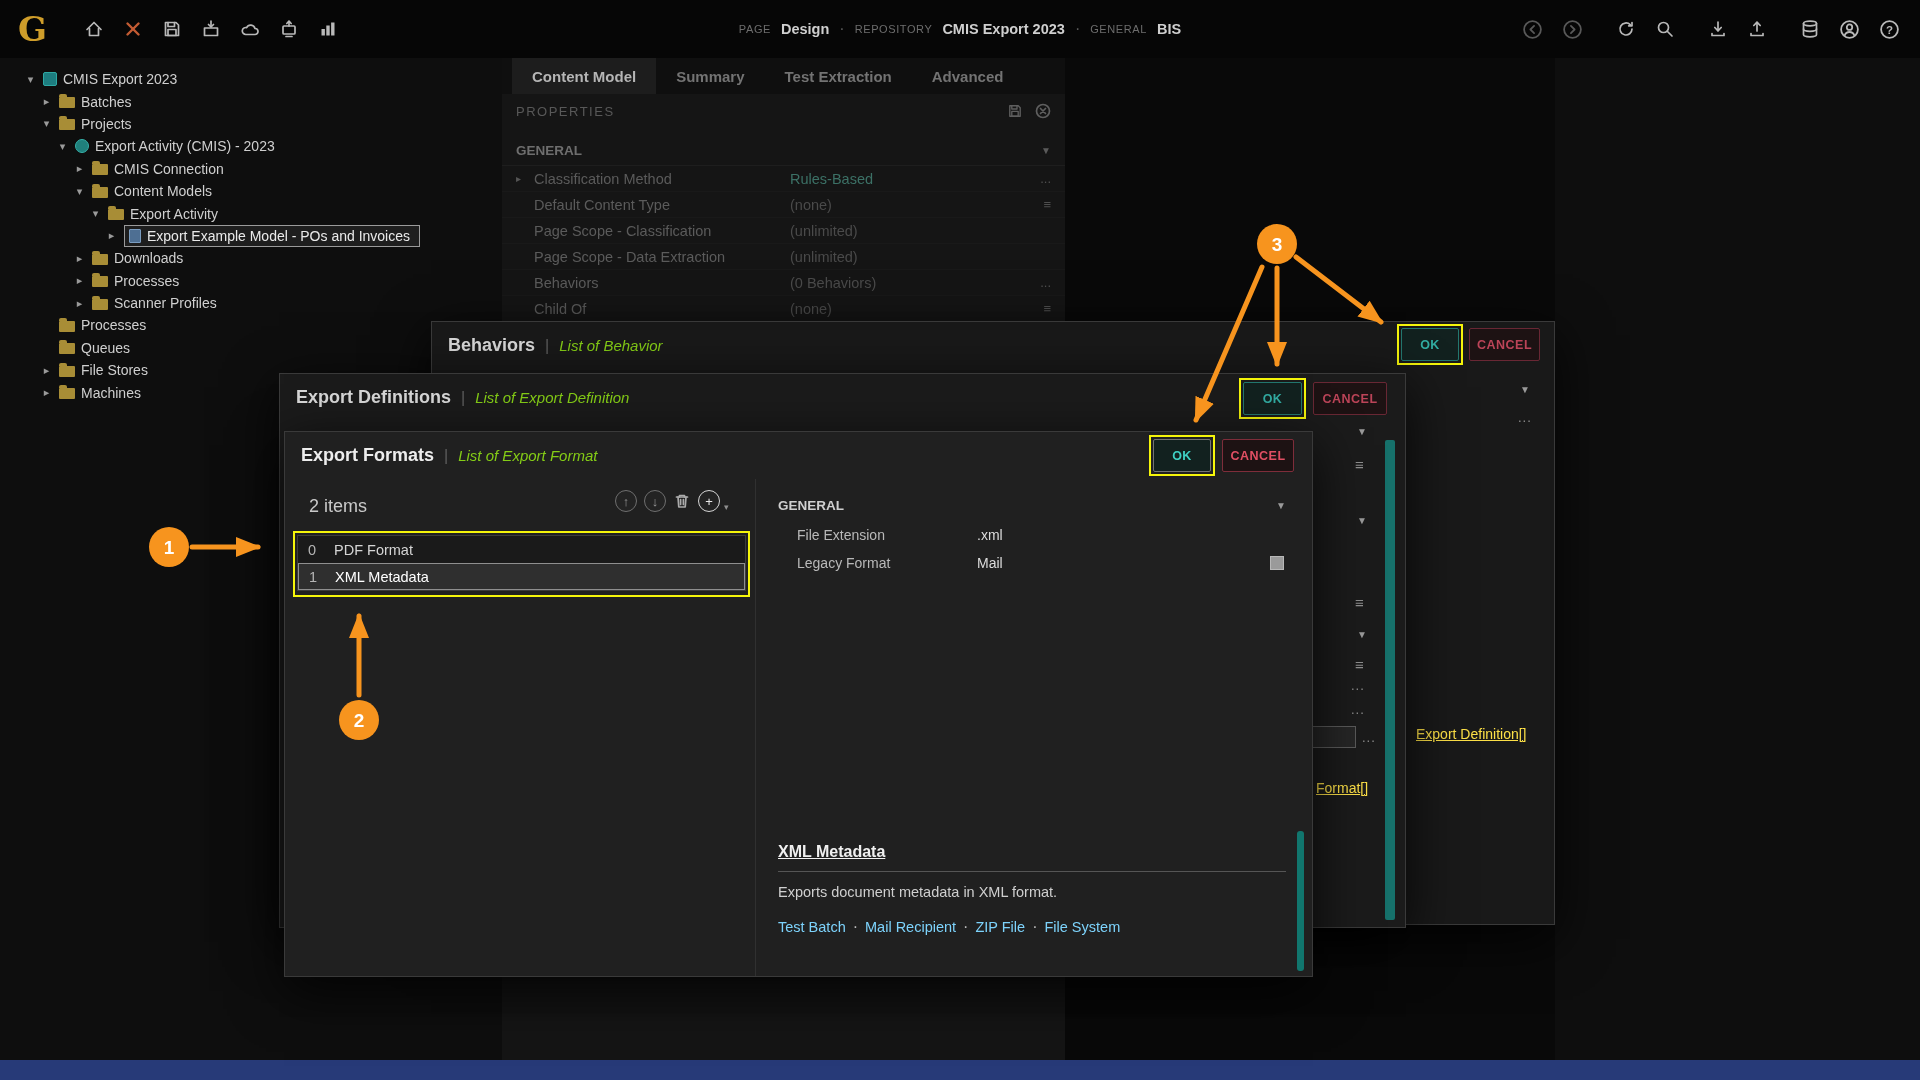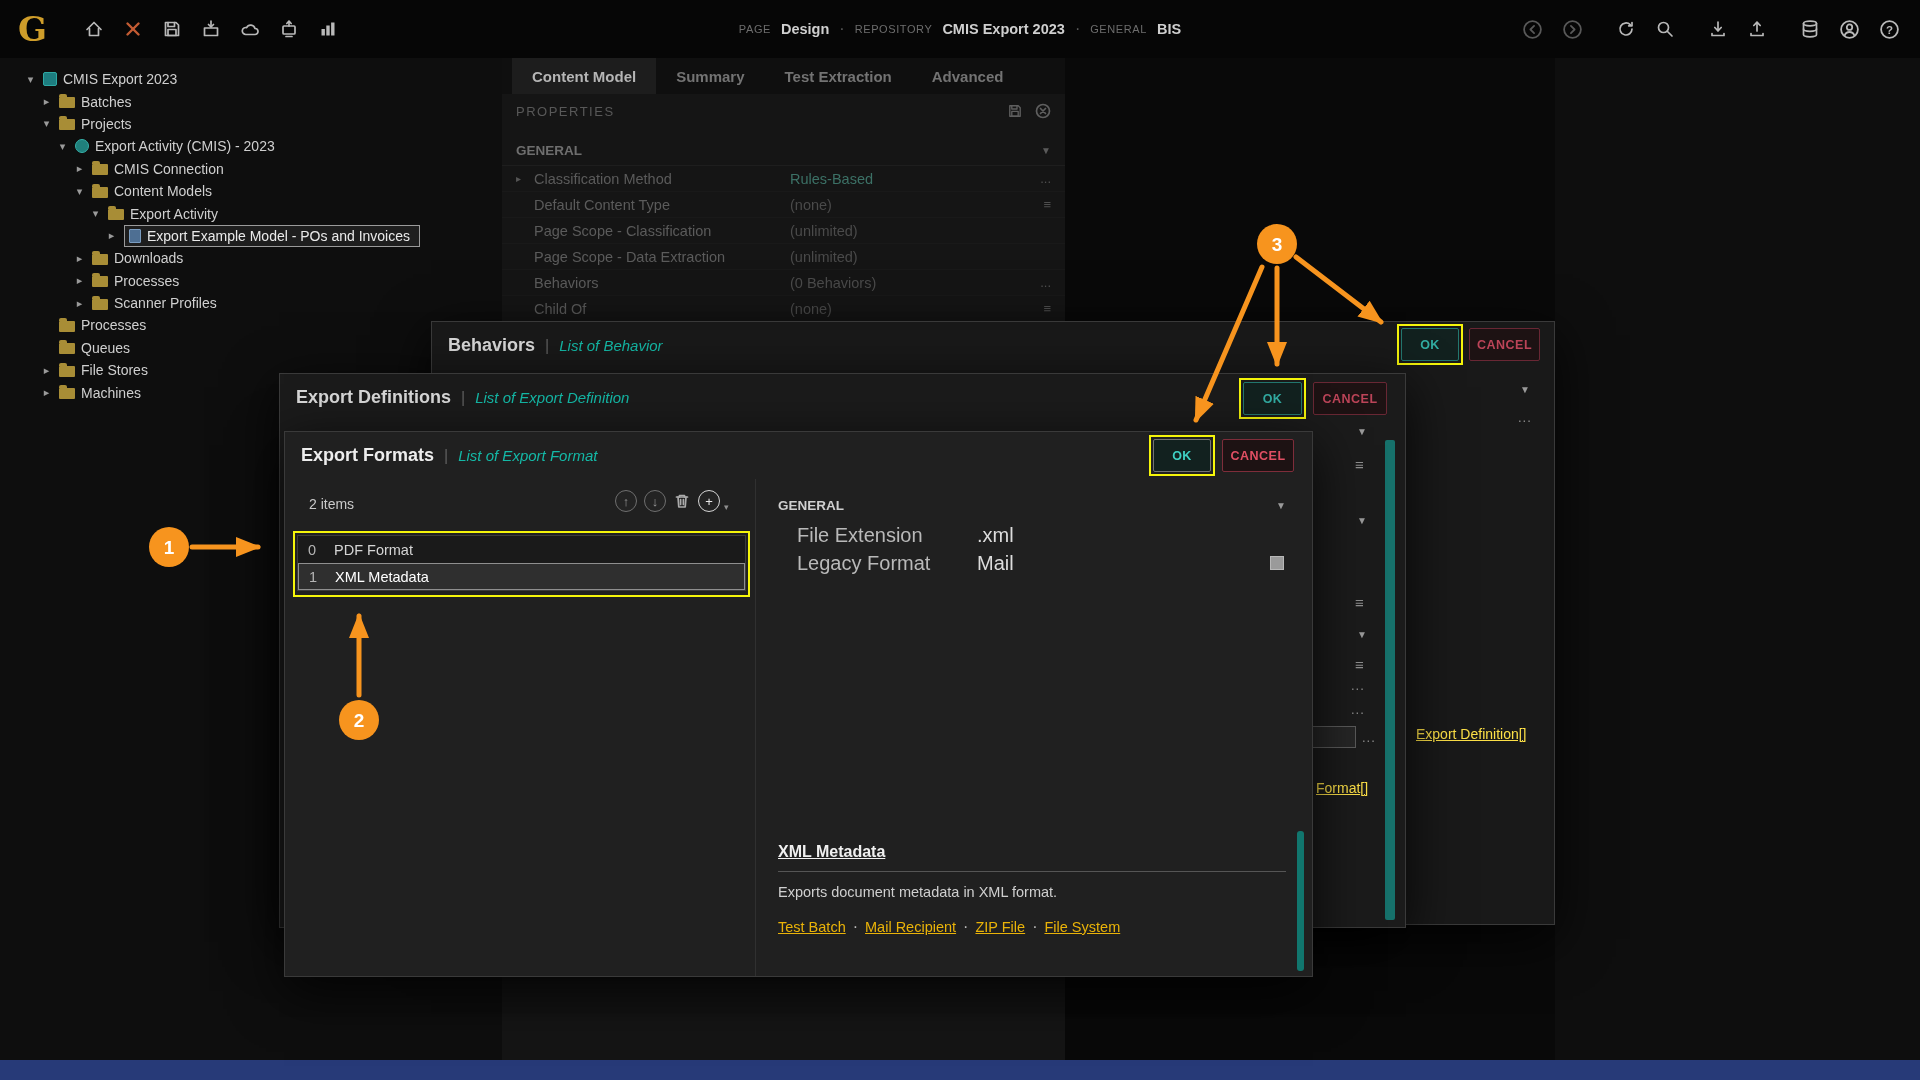--- a/index.html
+++ b/index.html
@@ -56,51 +56,51 @@
 
   
   .dialog{position:absolute;border:1px solid #3a3a3a;box-shadow:0 14px 50px rgba(0,0,0,.78)}
   #dlg-behaviors{background:#191919}
   #dlg-definitions{background:#1b1b1b}
   #dlg-formats{background:#202020}
   .dlg-head{display:flex;align-items:center;height:47px;padding:0 16px;gap:10px}
   .dlg-title{font-size:18px;font-weight:bold;color:#ededed;white-space:nowrap}
   .dim .dlg-title{color:#d8d8d8}
   .dlg-sep{color:#5f5f5f;font-size:16px}
-  .dlg-sub{font-size:15px;font-style:italic;color:#14b8a6;white-space:nowrap}
+  .dlg-sub{font-size:15px;font-style:italic;color:#84cc16;white-space:nowrap}
   .btn{position:absolute;height:33px;display:flex;align-items:center;justify-content:center;font-size:12.5px;font-weight:bold;letter-spacing:.5px;cursor:pointer;border-radius:2px}
   .btn.ok{color:#3fd0c4;border:1px solid #737373;background:#12211f}
   .btn.cancel{color:#e04f63;border:1px solid #7e2d3a;background:#1d1213}
   .dim .btn.ok{color:#32ada3;border-color:#23776f}
   .dim .btn.cancel{color:#bc4458;border-color:#692734}
   .hl{position:absolute;border:2px solid #f5f50a;pointer-events:none;z-index:40}
 
   
-  .fmt-count{position:absolute;left:24px;top:64px;font-size:14px;color:#c9c9c9}
+  .fmt-count{position:absolute;left:24px;top:64px;font-size:18px;color:#c9c9c9}
   .fmt-toolbar{position:absolute;left:330px;top:58px;display:flex;align-items:center;gap:7px}
   .tool{width:22px;height:22px;border:1.5px solid #6f6f6f;border-radius:50%;color:#9c9c9c;font-size:13px;display:flex;align-items:center;justify-content:center;background:#232323;cursor:pointer}
   .tool.add{border-color:#d5d5d5;color:#e8e8e8}
   .tool.flat{border:none;background:none;border-radius:0;width:auto}
   .tool-caret{color:#8f8f8f;font-size:9px;align-self:flex-end;margin-left:-3px;cursor:pointer}
   .fmt-list{position:absolute;left:12px;top:103px;width:449px;border:1px solid #3c3c3c;background:#1a1a1a}
   .fmt-row{display:flex;align-items:center;height:27px;font-size:14.5px;color:#d5d5d5;cursor:pointer}
   .fmt-row .idx{width:36px;color:#b5b5b5;padding-left:10px;flex:none}
   .fmt-row.sel{background:#2f2f2f;border:1px solid #8f8f8f;color:#fff;height:27px}
   .fmt-divider{position:absolute;left:470px;top:47px;bottom:0;width:1px;background:#303030}
   .fmt-gen-head{position:absolute;left:493px;top:66px;right:26px;display:flex;align-items:center;font-size:13.5px;font-weight:bold;color:#cfcfcf}
   .fmt-gen-head .chev{margin-left:auto;font-size:10px;color:#9a9a9a}
-  .fmt-prow{position:absolute;left:512px;right:22px;height:26px;display:flex;align-items:center;font-size:20px;color:#b9b9b9}
+  .fmt-prow{position:absolute;left:512px;right:22px;height:26px;display:flex;align-items:center;font-size:14px;color:#b9b9b9}
   .fmt-prow .v{position:absolute;left:180px;color:#dcdcdc}
   .fmt-check{position:absolute;right:6px;width:14px;height:14px;background:#9a9a9a;border:1px solid #b8b8b8;cursor:pointer}
   .fmt-detail{position:absolute;left:471px;right:0;top:397px;bottom:0;padding:14px 26px 0 22px}
   .fmt-detail h3{font-size:16px;font-weight:bold;color:#f0f0f0;text-decoration:underline;margin-bottom:10px}
   .fmt-rule{border:none;border-top:1px solid #555;margin-bottom:12px}
   .fmt-desc{font-size:14.5px;color:#cfcfcf;margin-bottom:18px}
   .fmt-usedby{font-size:15px;font-weight:bold;color:#eaeaea;margin-bottom:11px}
-  .link{color:#eab308;text-decoration:underline;cursor:pointer;font-size:14.5px}
+  .link{color:#7dd3fc;cursor:pointer;font-size:14.5px}
   .dotsep{color:#bbb;margin:0 7px}
   .vscroll{position:absolute;right:8px;top:399px;height:140px;width:7px;background:#11766e;border-radius:3px}
 
   
   .frag{position:absolute;white-space:nowrap}
   .frag.chev{font-size:10px;color:#9a9a9a}
   .frag.menu{font-size:15px;color:#8f8f8f}
   .frag.dots{font-size:13px;color:#8f8f8f;letter-spacing:1px}
   .frag.flink{color:#fde047;text-decoration:underline;font-size:14px;cursor:pointer}
   .frag.inputbox{width:82px;height:22px;background:#262626;border:1px solid #5a5a5a}

